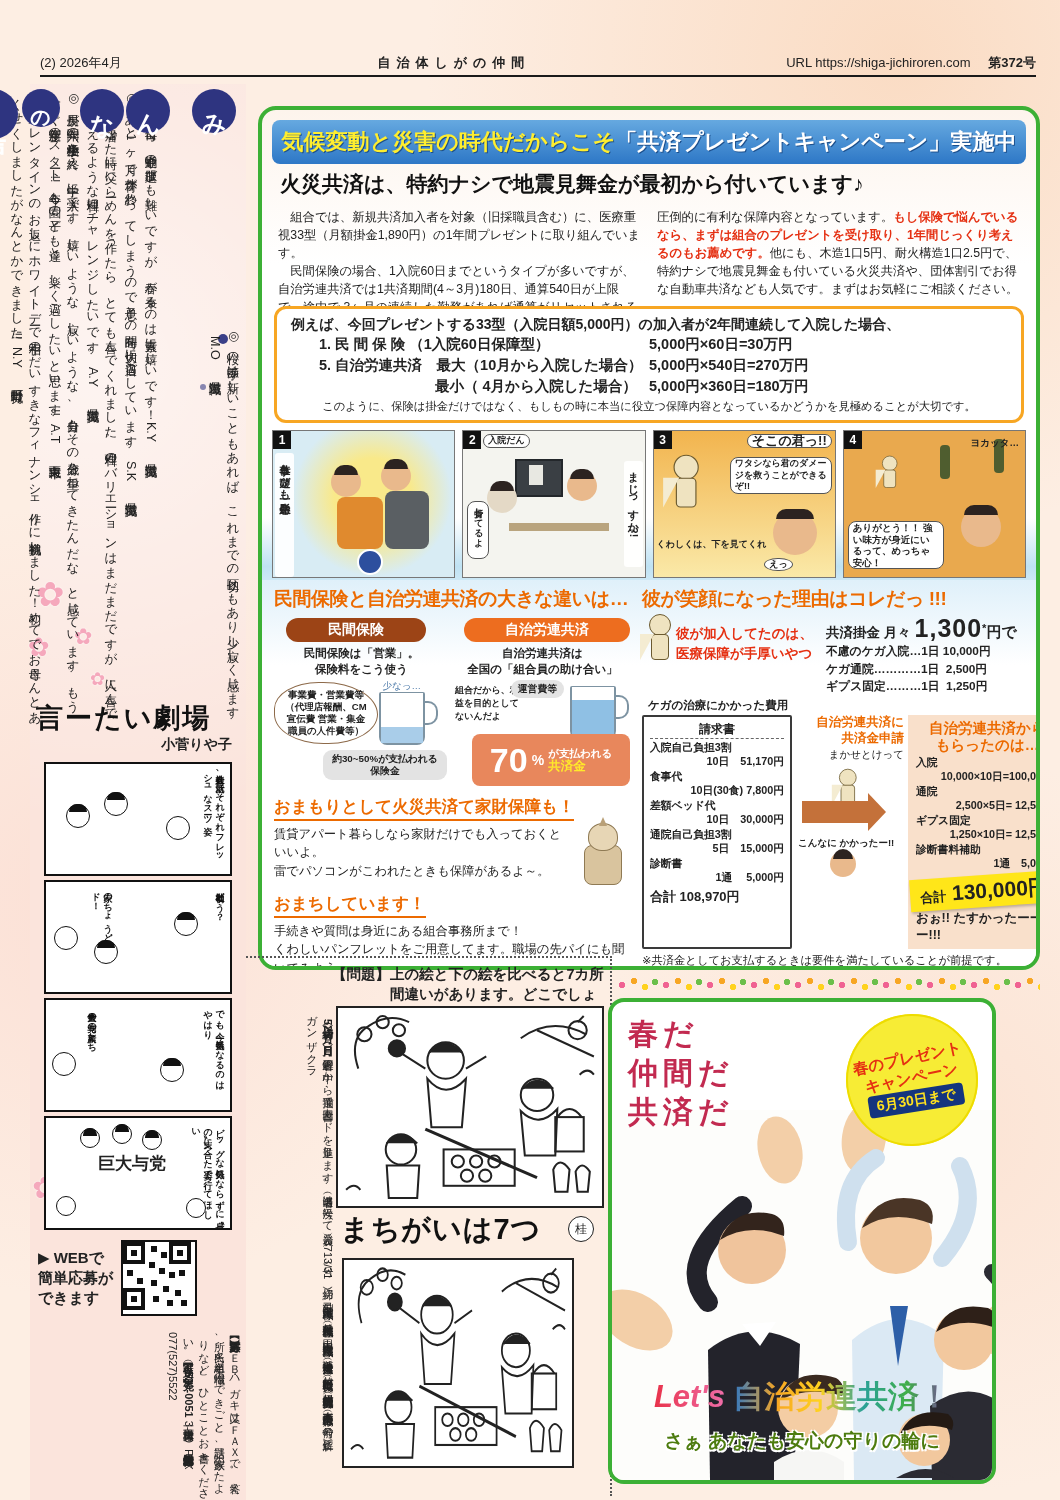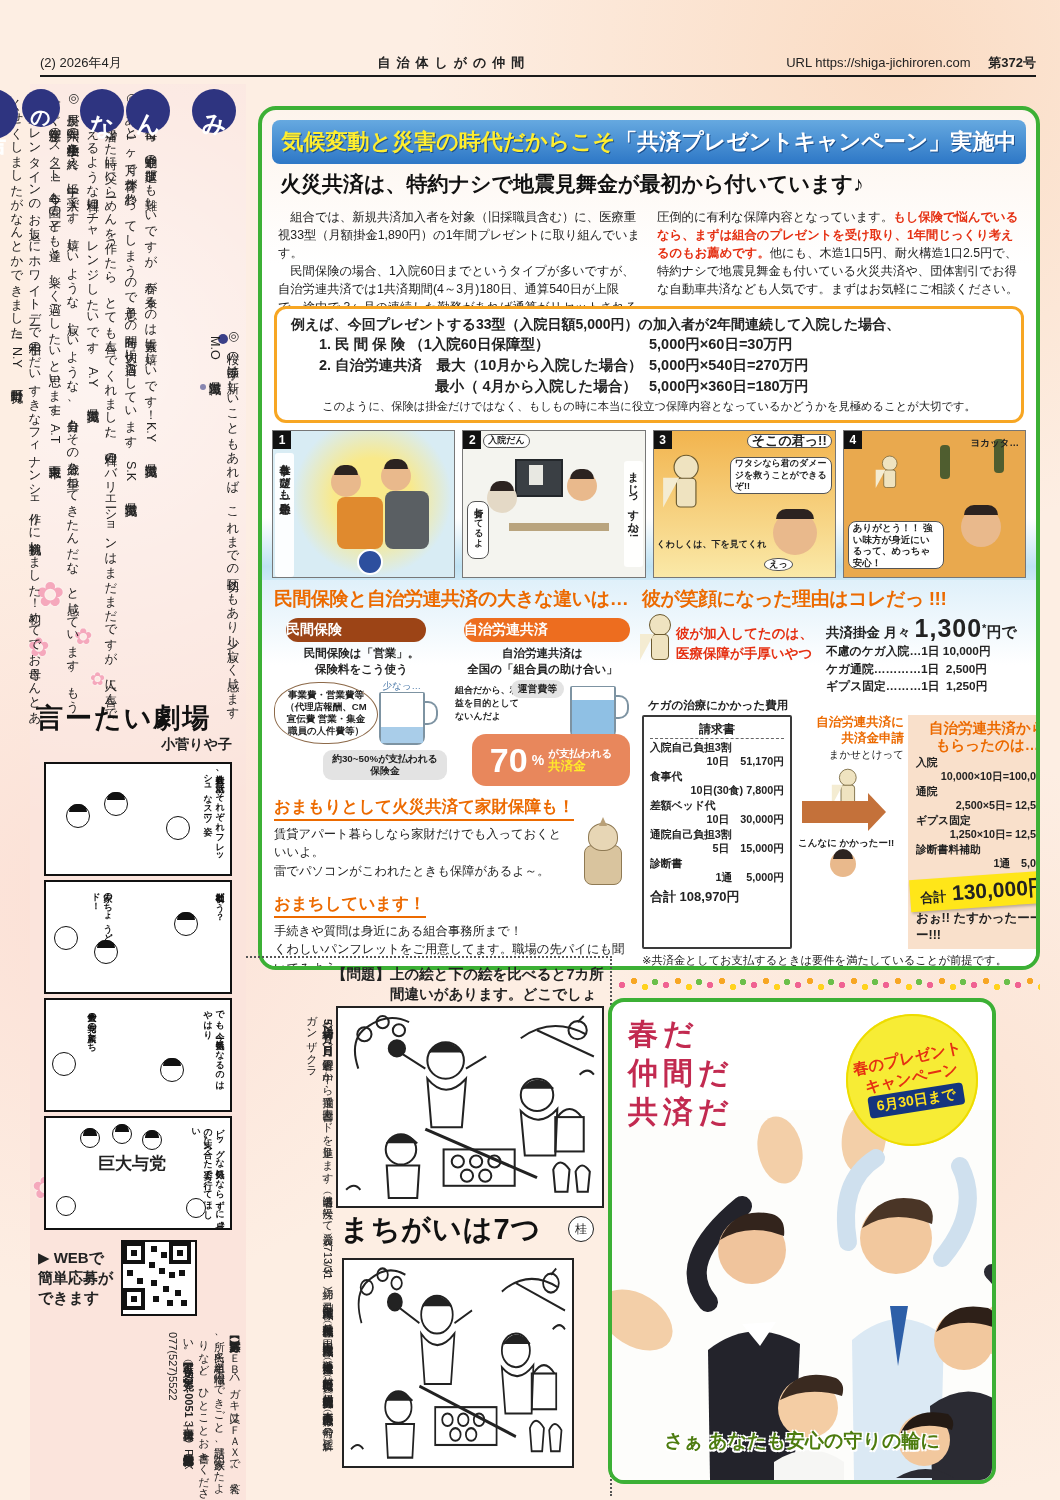--- a/index.html
+++ b/index.html
@@ -69,33 +69,33 @@
   .cface{position:absolute;width:30px;height:30px;border-radius:50%;background:#e9b98c;z-index:1;}
   .cface::before{content:"";position:absolute;top:-2px;left:3px;right:3px;height:10px;border-radius:12px 12px 0 0;background:#2c2320;}
   .cactus{position:absolute;width:10px;height:34px;background:#4f5d2f;border-radius:4px;z-index:0;}
   
   #lower{position:absolute;top:470px;left:0;right:0;bottom:0;display:flex;background:linear-gradient(#dff0fa,#ffffff 22%);}
   #lcol{width:388px;padding:6px 8px 16px 12px;box-sizing:border-box;}
   #rcol{flex:1;padding:6px 10px 0 4px;box-sizing:border-box;}
   .oh{color:#ec6a00;font-weight:bold;margin:0;}
   #cmp-head{font-size:19px;letter-spacing:-.5px;}
   #badges{display:flex;gap:38px;margin:6px 0 4px 12px;}
-  .pill{color:#fff;font-weight:bold;font-size:14px;border-radius:14px;padding:3px 0;}
+  .pill{color:#fff;font-weight:bold;font-size:14px;border-radius:14px;padding:3px 0;text-align:center;}
   #pill-min{width:140px;background:#9c4416;}
   #pill-ji{width:166px;background:#ed6d1f;}
   #minicols{display:flex;gap:6px;}
   .mini{flex:1;position:relative;height:142px;font-size:11px;}
   .mdesc{text-align:center;font-size:11.5px;font-weight:bold;line-height:1.35;}
   .cloud{position:absolute;border:1.5px solid #8d6a4a;background:#fff;border-radius:45% 55% 50% 50%;
     padding:6px 8px;font-size:9.5px;line-height:12px;font-weight:bold;text-align:center;}
   .cup{position:absolute;width:42px;height:50px;border:2.5px solid #7d93a2;border-top-width:1.5px;border-radius:2px 2px 8px 8px;background:#fff;}
   .cup::after{content:"";position:absolute;right:-15px;top:8px;width:11px;height:20px;border:2.5px solid #7d93a2;border-left:none;border-radius:0 10px 10px 0;}
   .cupwater{position:absolute;left:0;right:0;bottom:0;background:#a9cde9;}
   .glabel{position:absolute;background:#e3e3e3;border-radius:9px;padding:3px 7px;font-size:9.8px;font-weight:bold;line-height:12px;text-align:center;}
-  #pctbox{position:absolute;right:0;bottom:2px;width:158px;height:52px;background:#e8875c;border-radius:14px;color:#fff;
+  #pctbox{position:absolute;right:0;bottom:2px;width:158px;height:52px;background:#e8875c;border-radius:8px;color:#fff;
     display:flex;align-items:center;justify-content:center;gap:4px;}
   #pctbox .big{font-size:34px;font-weight:bold;line-height:1;}
   #pctbox .unit{font-size:14px;font-weight:bold;}
   #pctbox .sidetx{font-size:10.5px;font-weight:bold;line-height:13px;}
   #pctbox .sidetx .ye{color:#ffe92a;font-size:12.5px;}
   .ohead2{font-size:16.5px;border-bottom:2.5px solid #ec6a00;display:inline-block;padding-bottom:1px;margin-top:8px;}
   .btext{font-size:12.3px;line-height:1.5;margin:4px 0 0;}
   
   .rhino{position:relative;width:56px;height:64px;}
   .rhino .bodyp{position:absolute;bottom:0;left:10px;width:36px;height:38px;background:#d9c49e;border:1.5px solid #8f7a54;border-radius:8px;}
@@ -301,21 +301,21 @@
       </div>
     </div>
 
     <div id="exbox">
       <div class="intro">例えば、今回プレゼントする33型（入院日額5,000円）の加入者が2年間連続して入院した場合、</div>
       <div class="exrow">
           <span class="lb">1. 民 間 保 険 （1入院60日保障型）</span>
           <span>5,000円×60日=30万円</span>
         </div>
       <div class="exrow">
-          <span class="lb">2. 自治労連共済　最大（10月から入院した場合）</span>
+          <span class="lb">5. 自治労連共済　最大（10月から入院した場合）</span>
           <span>5,000円×540日=270万円</span>
         </div>
       <div class="exrow">
           <span class="lb">　　　　　　　　最小（ 4月から入院した場合）</span>
           <span>5,000円×360日=180万円</span>
         </div>
       <div class="outro">このように、保険は掛金だけではなく、もしもの時に本当に役立つ保障内容となっているかどうかを見極めることが大切です。</div>
     </div>
 
     <div id="water"></div>
@@ -587,16 +587,19 @@
       <path d="M168 290 q14 -34 56 -22 q10 6 6 18 q-34 -10 -62 4z" fill="#3a2a20"></path>
       <path d="M162 352 q36 -24 70 0 l0 18 l-70 0z" fill="#f6f6f4"></path>
 
       <circle cx="312" cy="330 " r="26" fill="#f2c89e"></circle>
       <path d="M288 324 q12 -28 48 -20 q8 6 4 16 q-28 -10 -52 4z" fill="#241a14"></path>
       <path d="M284 368 q30 -18 58 0z" fill="#2b2b33"></path>
 
       <path d="M392 332 q20 -16 30 2 q-18 14 -30 -2z" fill="#4f9e3c"></path>
       <path d="M398 350 q18 -10 24 6 q-16 10 -24 -6z" fill="#66b24b"></path>
     </svg>
+    <div id="lets">
+      <span class="en">Let's</span><span class="jp">自治労連共済！</span>
+    </div>
     <div id="tagline">さぁ あなたも安心の守りの輪に</div>
   </div>
 
 </div>
 
 </body></html>

